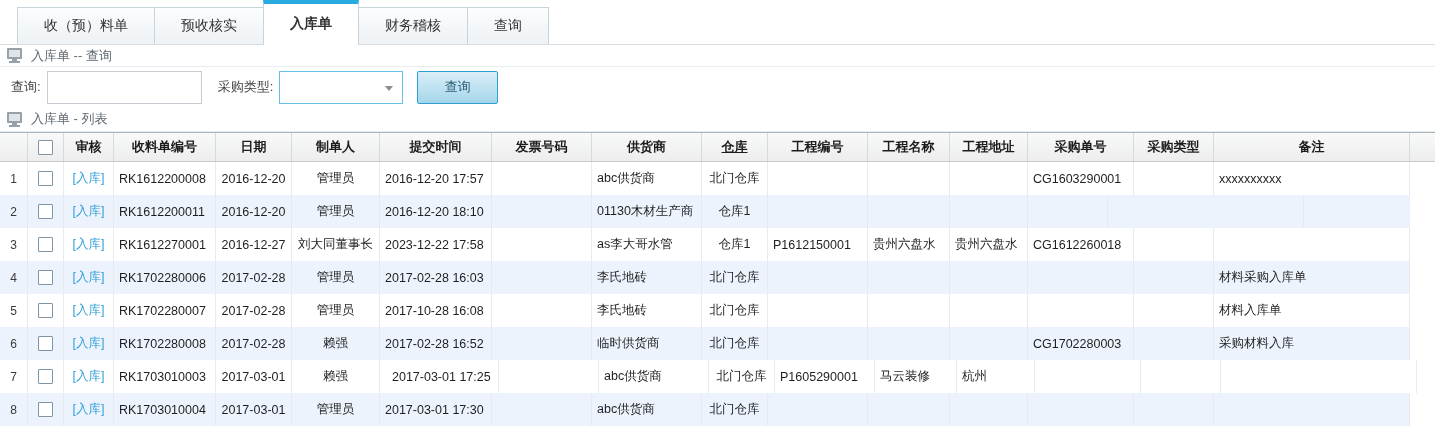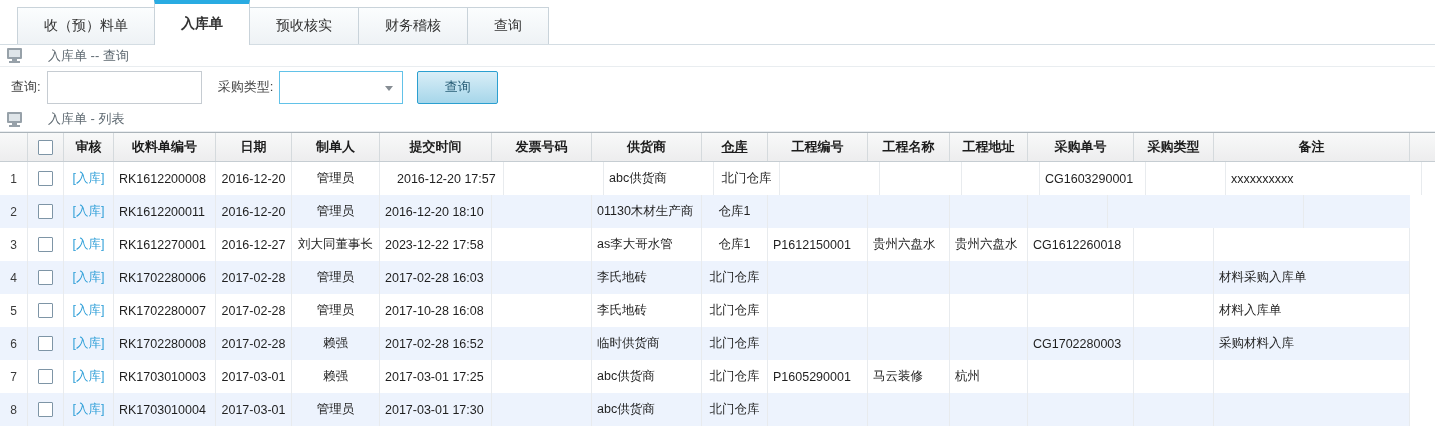--- a/index.html
+++ b/index.html
@@ -10,21 +10,21 @@
   .tabbar { display:flex; align-items:flex-end; height:45px; border-bottom:1px solid #d4dde3;
             padding-left:17px; background:#fff; }
   .tab { height:37px; line-height:35px; padding:0 26px; font-size:14px; color:#333;
          background:linear-gradient(#fbfdfe,#eef2f5); border:1px solid #c9d3da; border-bottom:none;
          cursor:pointer; white-space:nowrap; }
   .tab + .tab { margin-left:-1px; }
   .tab.active { height:45px; line-height:39px; background:#fff; border-top:4px solid #29abe2;
                 font-weight:bold; margin-bottom:-1px; position:relative; z-index:2; }
 
   
-  .section-header { display:flex; align-items:center; gap:25px; height:22px; padding-left:6px;
+  .section-header { display:flex; align-items:center; gap:8px; height:22px; padding-left:6px;
                     border-bottom:1px solid #e9edf0; color:#5f6a72; font-size:13px; }
   .section-header.list { height:25px; }
   .monitor-icon { width:17px; height:15px; position:relative; flex:0 0 auto; }
   .monitor-icon .screen { position:absolute; top:0; left:1px; width:15px; height:11px;
                           background:#dfe5e9; border:2px solid #97a1a9; border-radius:1px; }
   .monitor-icon .stand  { position:absolute; bottom:2px; left:6px; width:5px; height:2px; background:#97a1a9; }
   .monitor-icon .base   { position:absolute; bottom:0; left:3px; width:11px; height:2px; background:#97a1a9; }
 
   
   .query-row { display:flex; align-items:center; height:40px; padding-left:11px;
@@ -56,22 +56,22 @@
   .cell.rownum { font-size:12px; color:#3a3a3a; }
   .cbx { width:15px; height:15px; border:1px solid #7e95a6; background:#fff;
          appearance:none; -webkit-appearance:none; cursor:pointer; border-radius:1px; }
   .audit-link { color:#2f9fd8; cursor:pointer; }
 </style>
 </head>
 <body>
 
 <div class="tabbar">
     <div class="tab">收（预）料单</div>
+    <div class="tab">预收核实</div>
     <div class="tab active">入库单</div>
-    <div class="tab">预收核实</div>
     <div class="tab">财务稽核</div>
     <div class="tab">查询</div>
   </div>
 
 <div class="section-header">
   <span class="monitor-icon">
     <span class="screen"></span>
       <span class="stand"></span>
       <span class="base"></span>
   </span>
@@ -125,21 +125,21 @@
         <div class="cell center rownum" style="width: 28px;">1</div>
         <div class="cell center" style="width: 36px;">
           <input type="checkbox" class="cbx" style="">
         </div>
         <div class="cell center" style="width: 50px;">
           <span class="audit-link">[入库]</span>
         </div>
         <div class="cell" style="width: 102px;">RK1612200008</div>
         <div class="cell center" style="width: 76px;">2016-12-20</div>
         <div class="cell center" style="width: 88px;">管理员</div>
-        <div class="cell" style="width: 112px; margin-left: 12px;">2016-12-20 17:57</div>
+        <div class="cell" style="width: 112px;">2016-12-20 17:57</div>
         <div class="cell" style="width: 100px;"></div>
         <div class="cell" style="width: 110px;">abc供货商</div>
         <div class="cell center" style="width: 66px;">北门仓库</div>
         <div class="cell" style="width: 100px;"></div>
         <div class="cell" style="width: 82px;"></div>
         <div class="cell" style="width: 78px;"></div>
         <div class="cell" style="width: 106px;">CG1603290001</div>
         <div class="cell" style="width: 80px;"></div>
         <div class="cell" style="width: 196px; text-align: right;">xxxxxxxxxx</div>
       </div>
@@ -256,21 +256,21 @@
         <div class="cell center rownum" style="width: 28px;">7</div>
         <div class="cell center" style="width: 36px;">
           <input type="checkbox" class="cbx" style="">
         </div>
         <div class="cell center" style="width: 50px;">
           <span class="audit-link">[入库]</span>
         </div>
         <div class="cell" style="width: 102px;">RK1703010003</div>
         <div class="cell center" style="width: 76px;">2017-03-01</div>
         <div class="cell center" style="width: 88px;">赖强</div>
-        <div class="cell" style="width: 112px;">2017-03-01 17:25</div>
+        <div class="cell" style="width: 112px; margin-left: 7px;">2017-03-01 17:25</div>
         <div class="cell" style="width: 100px;"></div>
         <div class="cell" style="width: 110px;">abc供货商</div>
         <div class="cell center" style="width: 66px;">北门仓库</div>
         <div class="cell" style="width: 100px;">P1605290001</div>
         <div class="cell" style="width: 82px;">马云装修</div>
         <div class="cell" style="width: 78px;">杭州</div>
         <div class="cell" style="width: 106px;"></div>
         <div class="cell" style="width: 80px;"></div>
         <div class="cell" style="width: 196px;"></div>
       </div>

